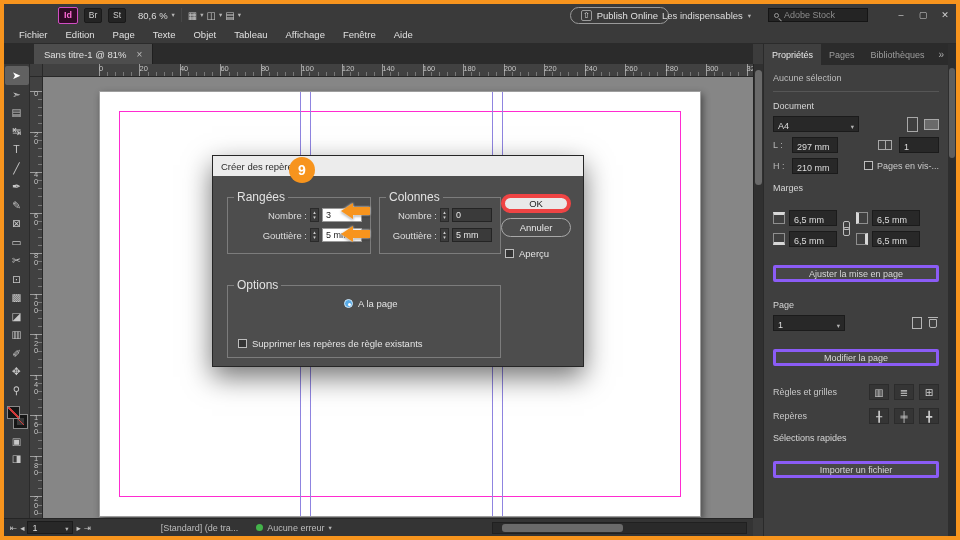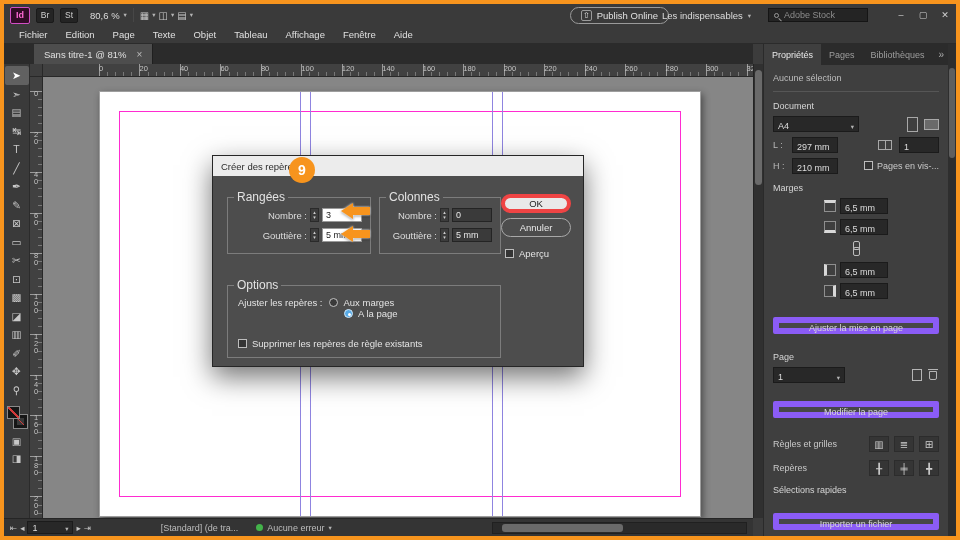--- a/index.html
+++ b/index.html
@@ -2,21 +2,21 @@
 <html style="--accent: #F7941D; --magenta: #FF2BD1; --violet: #8F84E0; --blue: #57AAE6; --green: #43B34A;"><head>
 <meta charset="utf-8">
 <style>
   *{margin:0;padding:0;box-sizing:border-box;}
   html,body{width:960px;height:540px;}
   body{font-family:"Liberation Sans","DejaVu Sans",sans-serif;font-size:10px;color:#ddd;background:#000;overflow:hidden;}
   #root{position:relative;width:960px;height:540px;border:4px solid var(--accent,#F7941D);background:#3c3c3c;overflow:hidden;}
 
   
   .titlebar{position:absolute;left:0;top:0;right:0;height:22px;background:#3a3a3a;display:flex;align-items:center;gap:6px;padding:0 6px;}
-  .logo{width:20px;height:17px;background:#310b26;border:1px solid #d14ec4;color:#ff6ad5;font-size:9px;font-weight:bold;display:flex;align-items:center;justify-content:center;border-radius:2px;}
+  .logo{width:20px;height:17px;background:#310b26;border:1px solid #d14ec4;color:#ff6ad5;font-size:9px;font-weight:bold;display:flex;align-items:center;justify-content:center;border-radius:2px;margin-left:48px;}
   .tb-badge{width:18px;height:15px;background:#242424;color:#cfcfcf;font-size:8.5px;display:flex;align-items:center;justify-content:center;border:1px solid #1a1a1a;border-radius:2px;}
   .zoom-ctl{display:flex;align-items:center;gap:4px;color:#ddd;font-size:9.5px;margin-left:6px;}
   .chev{font-size:6.5px;color:#b5b5b5;}
   .tbgrp{display:flex;align-items:center;gap:3px;padding:0 6px;border-left:1px solid #474747;color:#c9c9c9;font-size:10px;height:14px;}
   .publish{position:absolute;left:566px;top:3px;height:17px;display:flex;align-items:center;gap:5px;padding:0 10px;background:transparent;border:1px solid #9a9a9a;border-radius:9px;color:#e0e0e0;font-size:9.5px;font-family:inherit;}
   .pub-icon{font-size:8px;border:1px solid #9a9a9a;border-radius:2px;line-height:9px;padding:0 1px;}
   .workspace{position:absolute;left:658px;top:4px;height:15px;display:flex;align-items:center;gap:5px;color:#ddd;font-size:9.5px;}
   .search{position:absolute;left:764px;top:4px;width:100px;height:14px;background:#242424;border:1px solid #151515;display:flex;align-items:center;gap:5px;padding:0 5px;color:#8d8d8d;font-size:9px;}
   .mag{width:5px;height:5px;border:1px solid #999;border-radius:50%;position:relative;flex:0 0 auto;}
   .mag::after{content:"";position:absolute;left:4px;top:4px;width:4px;height:1px;background:#999;transform:rotate(45deg);transform-origin:0 0;}
@@ -82,33 +82,33 @@
   .dimlab{width:14px;color:#b9b9b9;}
   .orients{margin-left:auto;display:flex;align-items:center;gap:6px;}
   .orient{border:1px solid #a8a8a8;}
   .orient.portrait{width:11px;height:15px;}
   .orient.landscape{width:15px;height:11px;}
   .orient.active{background:#6a6a6a;}
   .spread{width:14px;height:10px;border:1px solid #a8a8a8;position:relative;margin-left:auto;}
   .spread::after{content:"";position:absolute;left:50%;top:0;bottom:0;width:1px;background:#a8a8a8;}
   .pchk{display:flex;gap:4px;margin-left:auto;max-width:88px;overflow:hidden;white-space:nowrap;}
   .box{width:9px;height:9px;border:1px solid #bdbdbd;background:#343434;display:inline-block;flex:0 0 auto;}
-  .margin-grid{display:flex;align-items:center;gap:6px;margin:5px 0 7px;flex-direction:column;}
+  .margin-grid{display:flex;align-items:center;gap:6px;margin:17px 0 7px;}
   .mcol{display:flex;flex-direction:column;gap:5px;}
   .mrow{display:flex;align-items:center;gap:4px;}
   .fld.m{width:48px;}
   .m-ic{width:12px;height:12px;border:1px solid #8f8f8f;flex:0 0 auto;}
   .m-ic.t{border-top:3px solid #d8d8d8;}
   .m-ic.b{border-bottom:3px solid #d8d8d8;}
   .m-ic.l{border-left:3px solid #d8d8d8;}
   .m-ic.r{border-right:3px solid #d8d8d8;}
   .chain{width:7px;height:15px;position:relative;flex:0 0 auto;}
   .chain::before,.chain::after{content:"";position:absolute;left:0;width:5px;height:7px;border:1px solid #bdbdbd;border-radius:2px;}
   .chain::before{top:0;}.chain::after{bottom:0;}
-  .pbtn{display:block;width:100%;height:17px;background:#474747;border:6px solid #8b5cf6;border-radius:2px;color:#d8d8d8;font-size:9px;font-family:inherit;margin:18px 0;}
+  .pbtn{display:block;width:100%;height:17px;background:#474747;border:3px solid #8b5cf6;border-radius:2px;color:#d8d8d8;font-size:9px;font-family:inherit;margin:18px 0;}
   .icons-row{display:flex;align-items:center;justify-content:space-between;margin:8px 0;}
   .icon-btns{display:flex;gap:5px;}
   .icbtn{width:20px;height:16px;background:#353535;border:1px solid #2c2c2c;color:#d0d0d0;font-size:10px;display:flex;align-items:center;justify-content:center;padding:0;font-family:inherit;}
   .pgic{width:10px;height:12px;border:1px solid #b5b5b5;margin-left:auto;}
   .trash{width:8px;height:9px;border:1px solid #b5b5b5;border-radius:0 0 2px 2px;position:relative;margin:0 2px;}
   .trash::before{content:"";position:absolute;top:-3px;left:-2px;right:-2px;height:1px;background:#b5b5b5;}
   .pscroll{position:absolute;left:944px;top:40px;width:8px;height:492px;background:#2e2e2e;}
   .pthumb{position:absolute;left:1px;right:1px;top:24px;height:90px;background:#5f5f5f;border-radius:3px;}
 
   
@@ -136,21 +136,21 @@
   .dfld{width:40px;height:14px;font-size:9px;padding:0 3px;border:1px solid #9a9a9a;font-family:inherit;}
   .dfld.light{background:#fff;color:#1b1b1b;}
   .dfld.dark{background:#3a3a3a;color:#e8e8e8;border-color:#242424;}
   .btn{position:absolute;width:70px;height:19px;border-radius:10px;font-size:9.5px;font-family:inherit;}
   .btn-ok{left:288px;top:18px;background:#e9e9e9;color:#222;border:4px solid #ef4444;}
   .btn-cancel{left:288px;top:42px;background:transparent;color:#e9e9e9;border:1px solid #a8a8a8;}
   .chk{display:flex;align-items:center;gap:5px;}
   .chk-preview{position:absolute;left:292px;top:72px;}
   .opt-grp{left:14px;top:102px;width:274px;height:80px;}
   .opt-line1{display:flex;align-items:center;gap:7px;margin:5px 10px 0;}
-  .opt-line2{margin:0 0 0 116px;}
+  .opt-line2{margin:6px 0 0 116px;}
   .radio{display:flex;align-items:center;gap:5px;}
   .rdo{width:9px;height:9px;border:1px solid #c2c2c2;border-radius:50%;background:#3a3a3a;display:inline-block;position:relative;flex:0 0 auto;}
   .rdo.on{background:var(--blue,#57AAE6);border-color:#d3e8f8;}
   .rdo.on::after{content:"";position:absolute;left:2.5px;top:2.5px;width:3px;height:3px;border-radius:50%;background:#fff;}
   .chk-remove{position:absolute;left:10px;bottom:8px;}
   .callout{position:absolute;width:30px;height:16px;z-index:6;filter:drop-shadow(0 0 1px #fff) drop-shadow(0 1px 1px rgba(0,0,0,.4));}
   .callout::before{content:"";position:absolute;left:0;top:0;border-top:8px solid transparent;border-bottom:8px solid transparent;border-right:12px solid var(--accent,#F7941D);}
   .callout::after{content:"";position:absolute;left:11px;top:4px;width:18px;height:8px;background:var(--accent,#F7941D);}
   .arr1{left:128px;top:27px;}
   .arr2{left:128px;top:50px;}
@@ -522,27 +522,20 @@
 
       <button class="btn btn-ok">OK</button>
       <button class="btn btn-cancel">Annuler</button>
       <label class="chk chk-preview">
         <span class="box"></span>
         <span>Aperçu</span>
       </label>
 
       <fieldset class="grp opt-grp">
         <legend>Options</legend>
-        <div class="opt-line1">
-          <span>Ajuster les repères :</span>
-          <label class="radio">
-            <span class="rdo"></span>
-            <span>Aux marges</span>
-          </label>
-        </div>
         <div class="opt-line2">
           <label class="radio">
             <span class="rdo on"></span>
             <span>A la page</span>
           </label>
         </div>
         <label class="chk chk-remove">
           <span class="box"></span>
           <span>Supprimer les repères de règle existants</span>
         </label>

